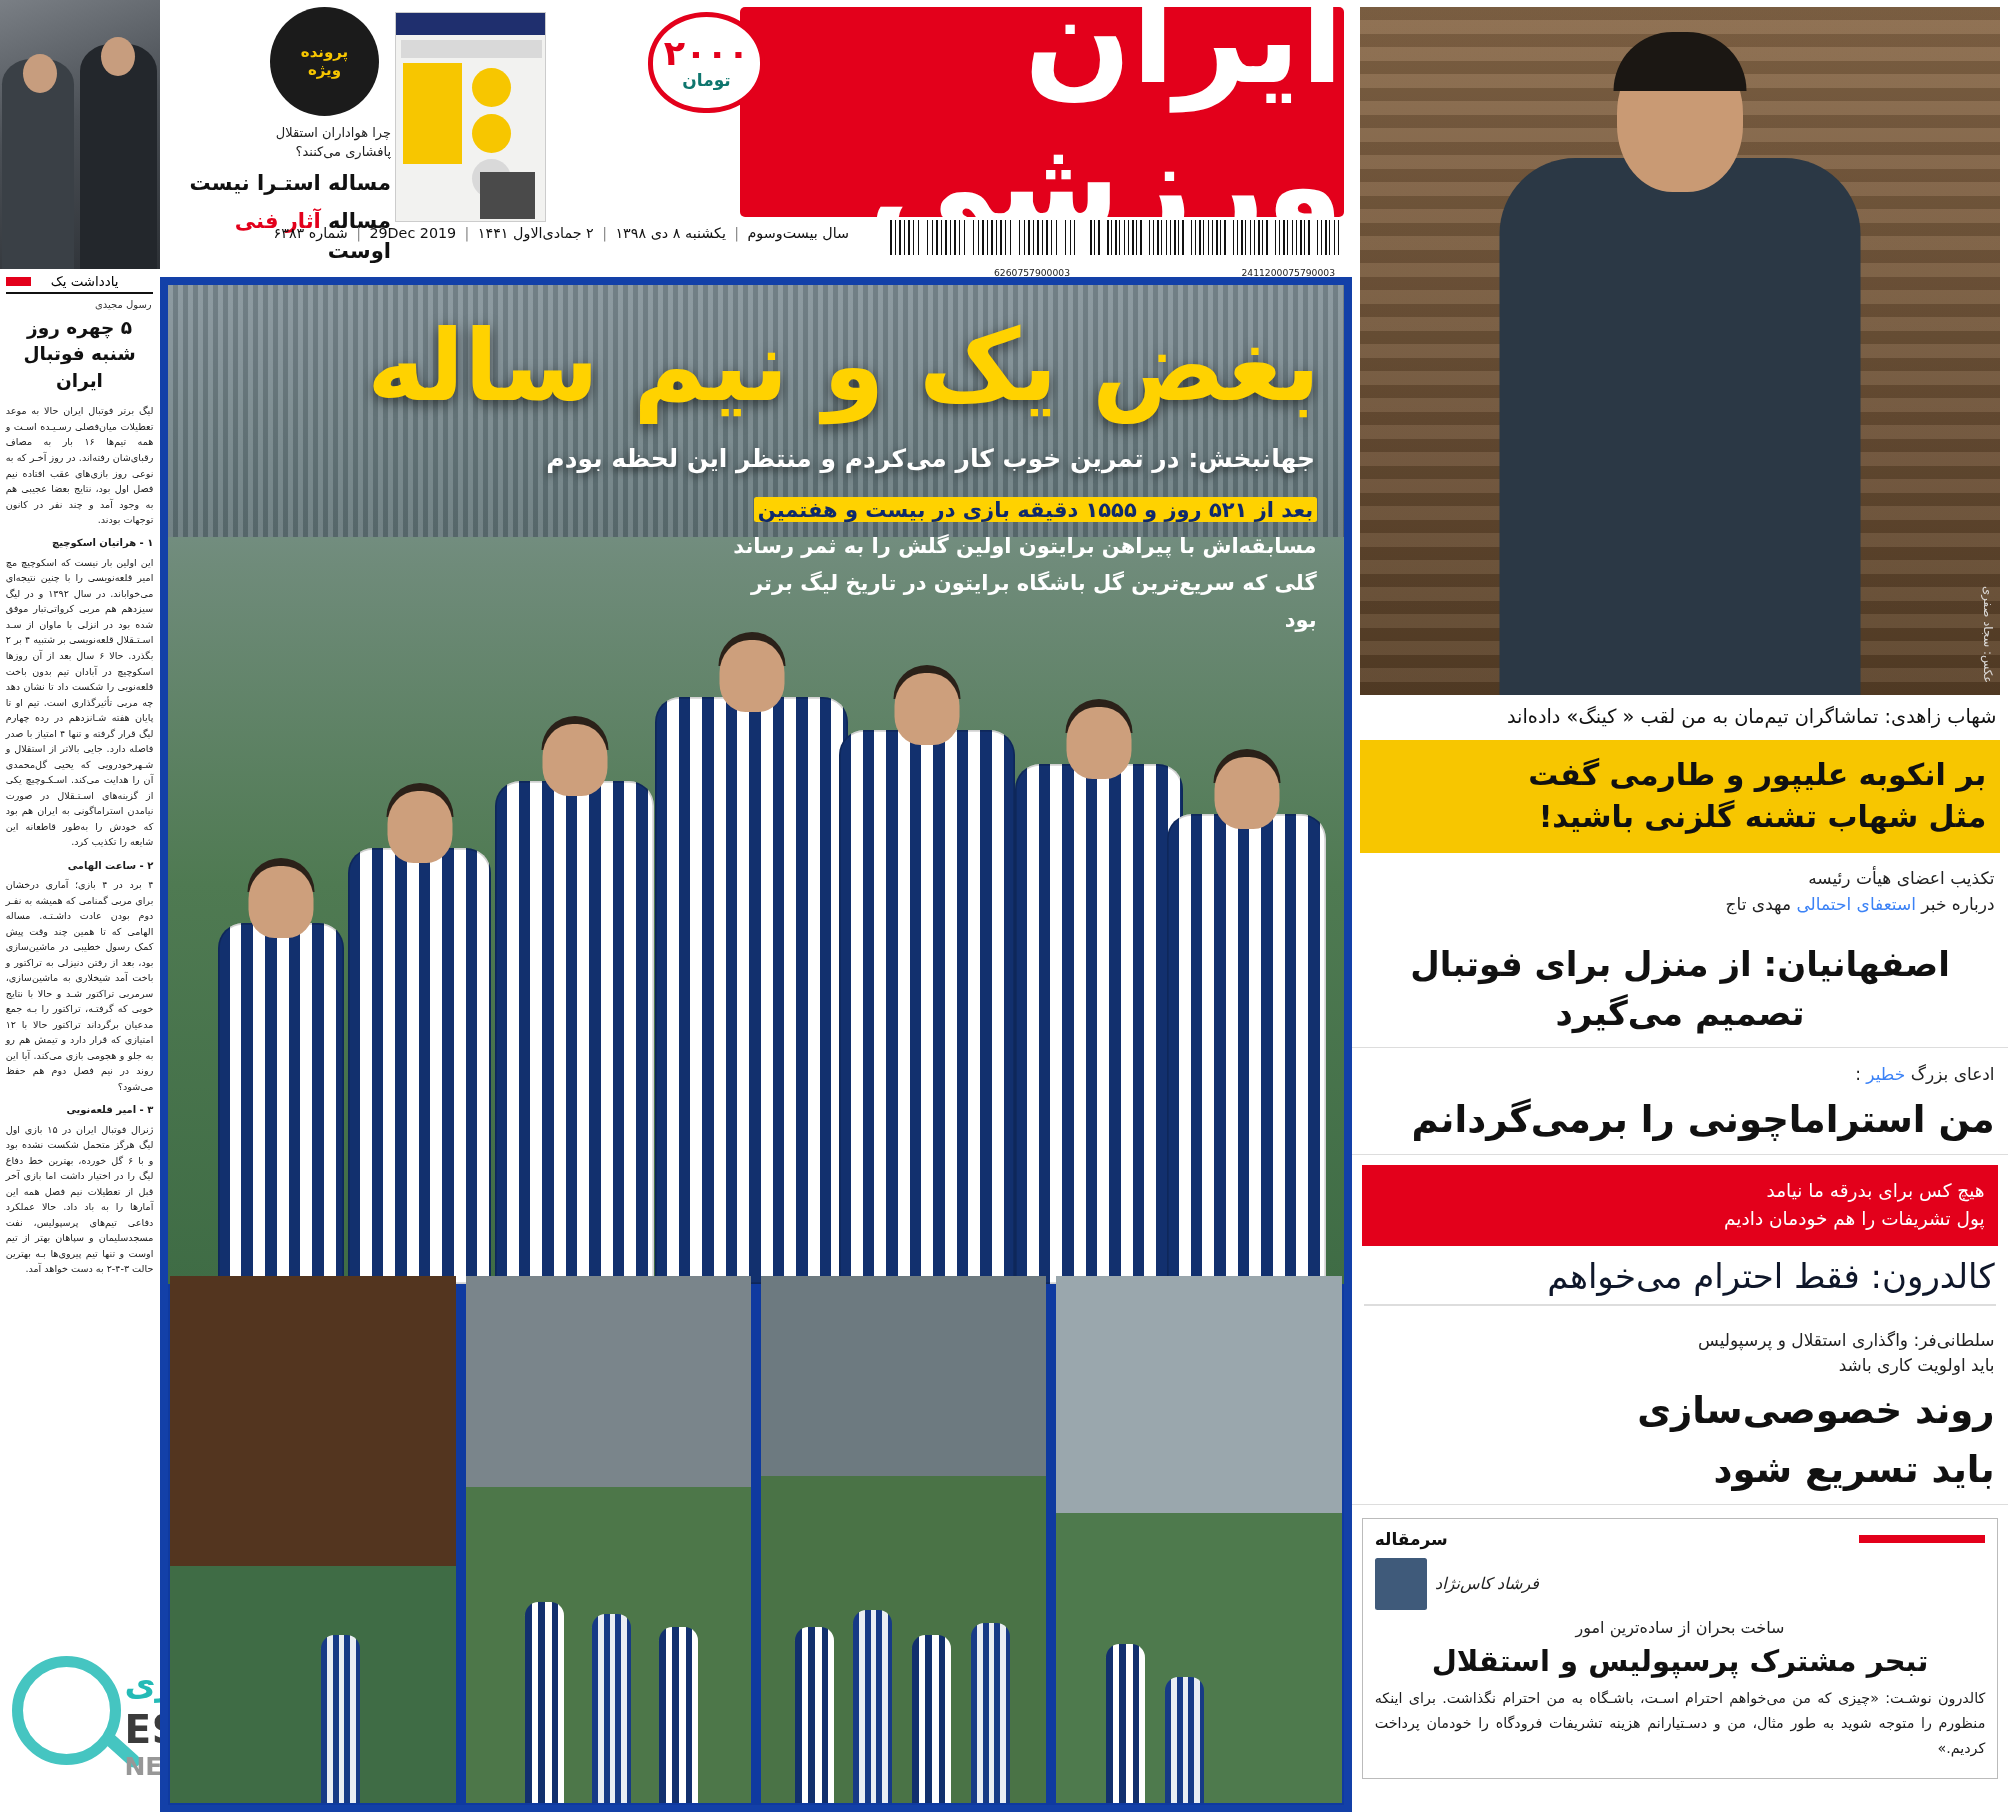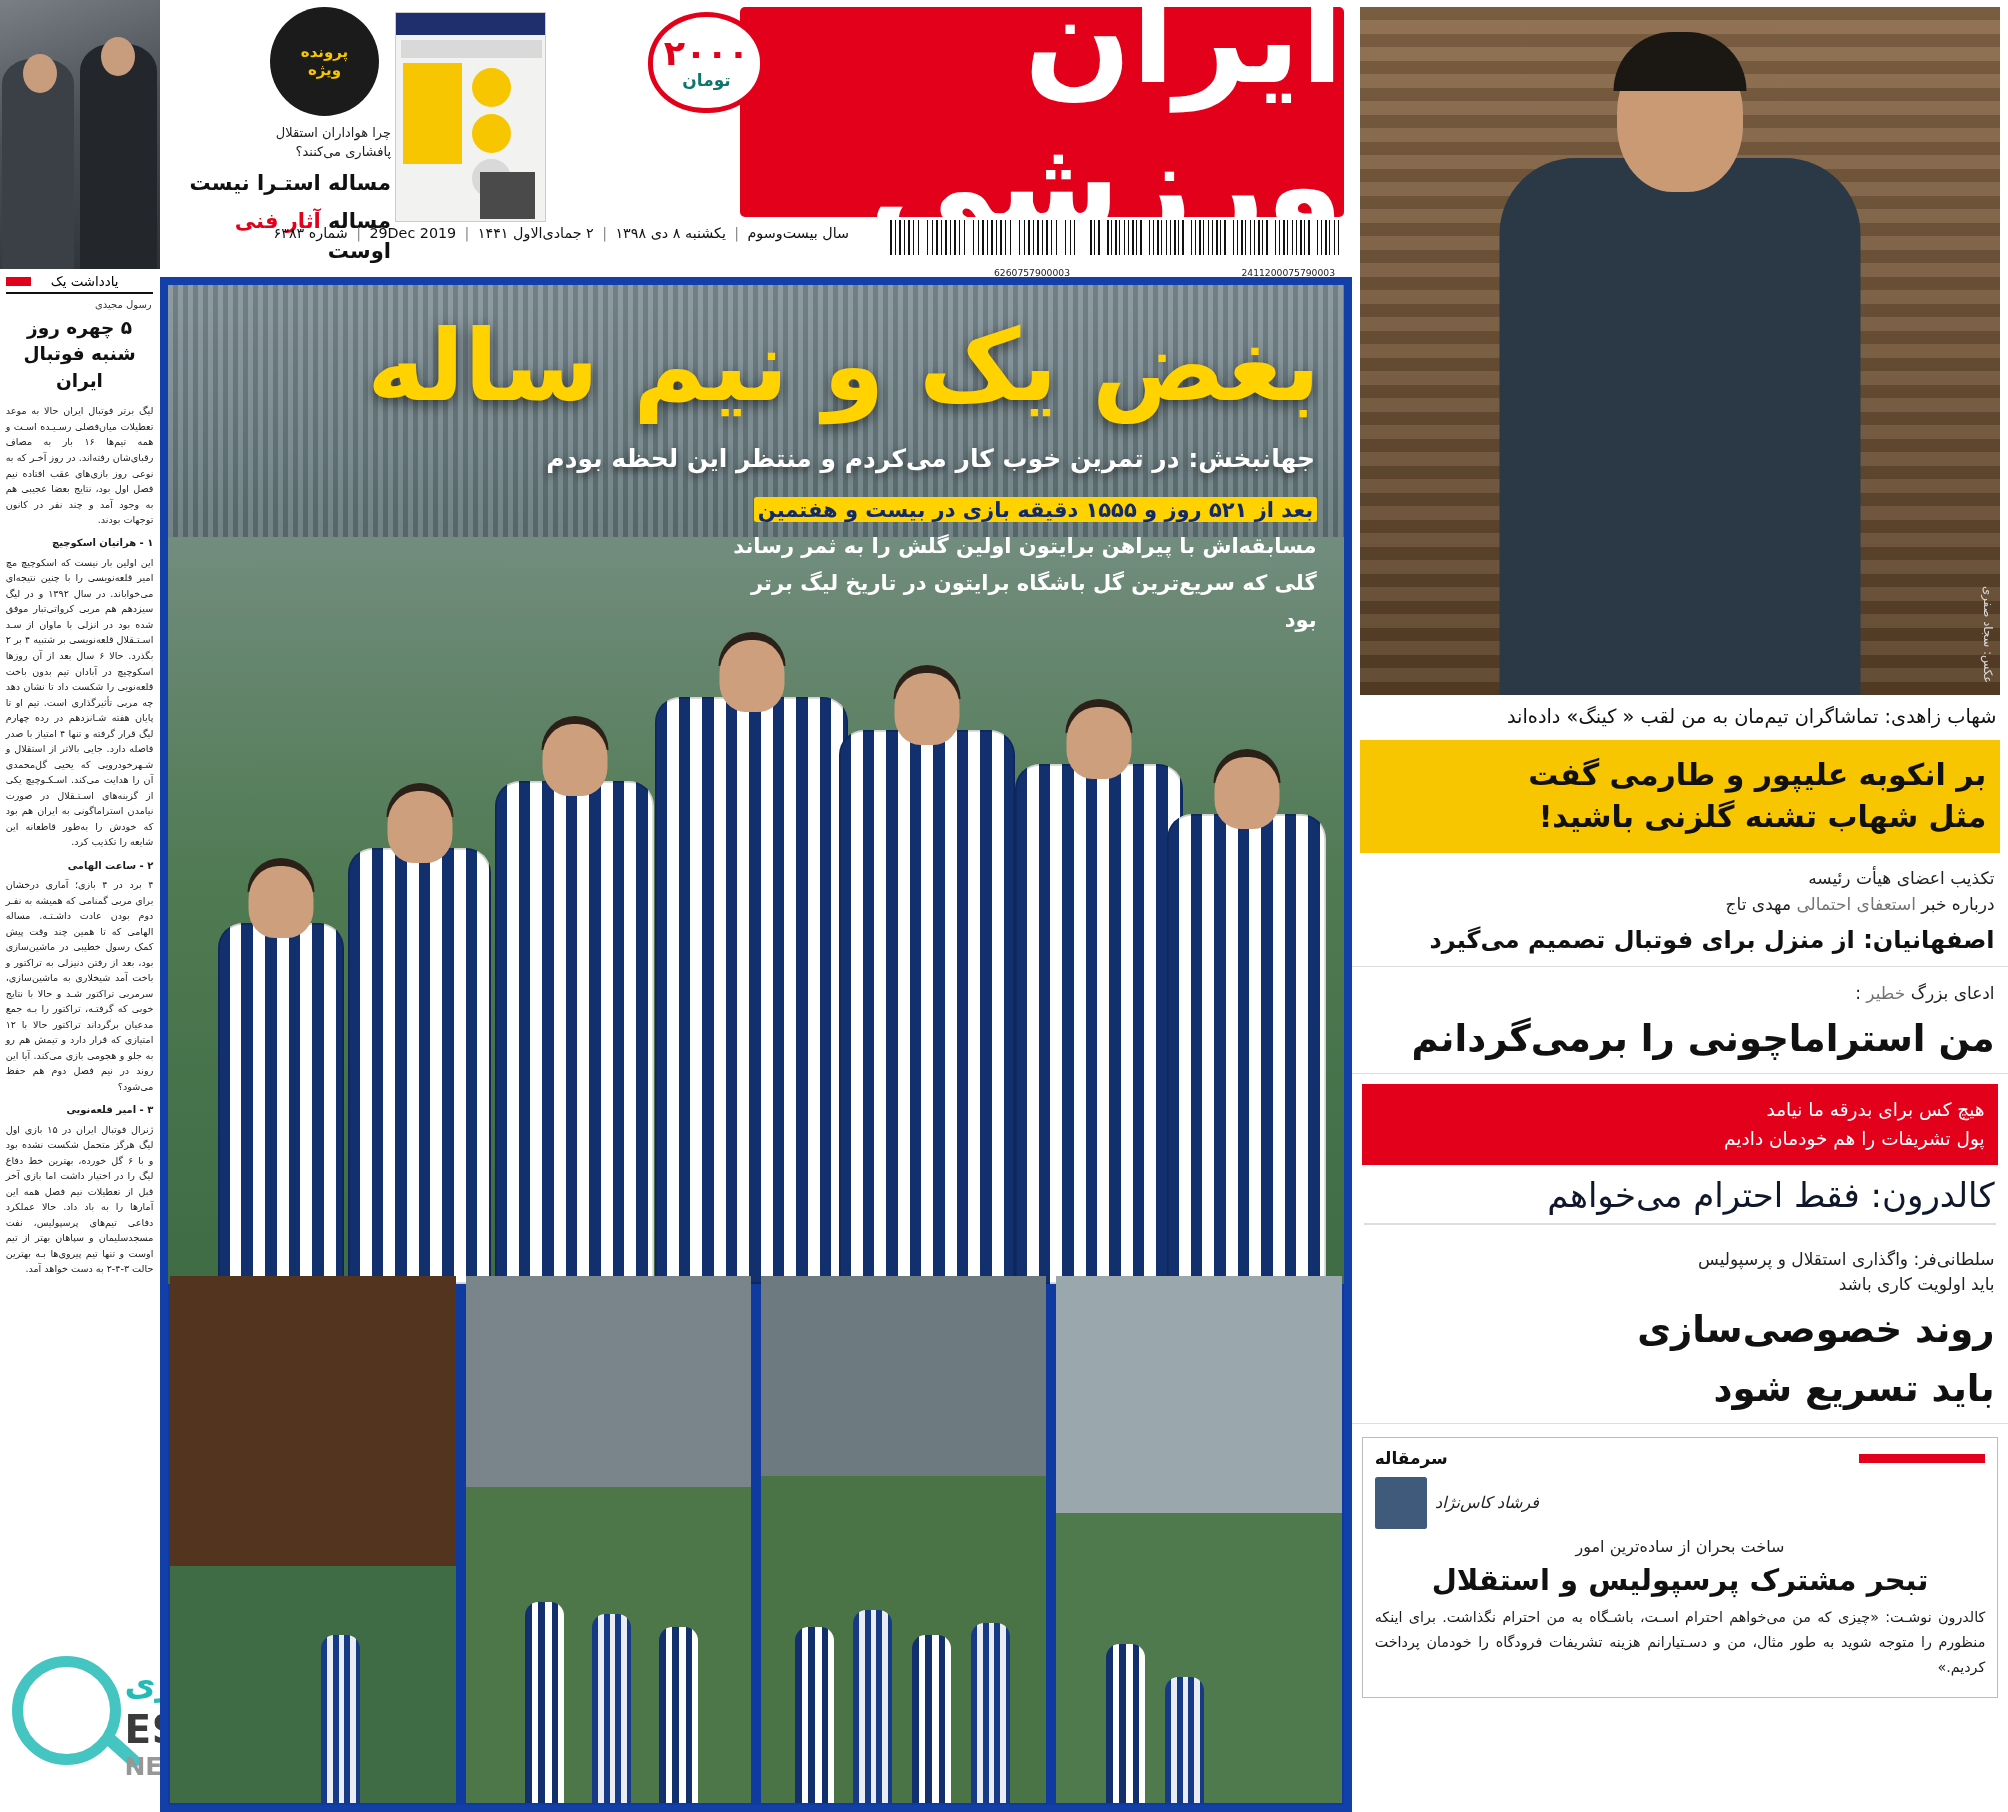--- a/index.html
+++ b/index.html
@@ -251,22 +251,22 @@
   }
   .r-yellow {
     margin: 8.4px 8.4px 0; background: #f7c600; padding: 13.4px 13.4px 15px;
     text-align: right;
   }
   .r-yellow .l1 { font-size: 30px; font-weight: bold; color: #111; line-height: 1.4; }
   .r-yellow .l2 { font-size: 30px; font-weight: bold; color: #111; line-height: 1.4; }
 
   .r-block { padding: 13.4px 13.4px 8.4px; text-align: right; border-bottom: 1.7px solid #ddd; }
   .r-kicker { font-size: 17px; color: #222; line-height: 1.5; }
-  .r-kicker .red { color: #737373; }
-  .r-head { font-size: 24px; font-weight: bold; color: #111; line-height: 1.45; margin-top: 6px; }
+  .r-kicker .red { color: #3b82f6; }
+  .r-head { font-size: 34px; font-weight: bold; color: #111; line-height: 1.45; margin-top: 23px; text-align: center; }
   .r-head2 { font-size: 37px; font-weight: bold; color: #111; line-height: 1.4; margin-top: 6.7px; }
 
   .r-redbox {
     margin: 10px 10px 0; background: #e3001b; color: #fff; padding: 11.7px 13.4px;
     text-align: right; font-size: 18.5px; line-height: 1.55;
   }
   .r-redbox-head { font-size: 34px; font-weight: normal; color: #0f172a; text-align: right; padding: 10px 13.4px 0; }
 
   .sarmaghale {
     margin: 13.4px 10px 0; border: 1.7px solid #bbb; padding: 10px 11.7px; text-align: right;

